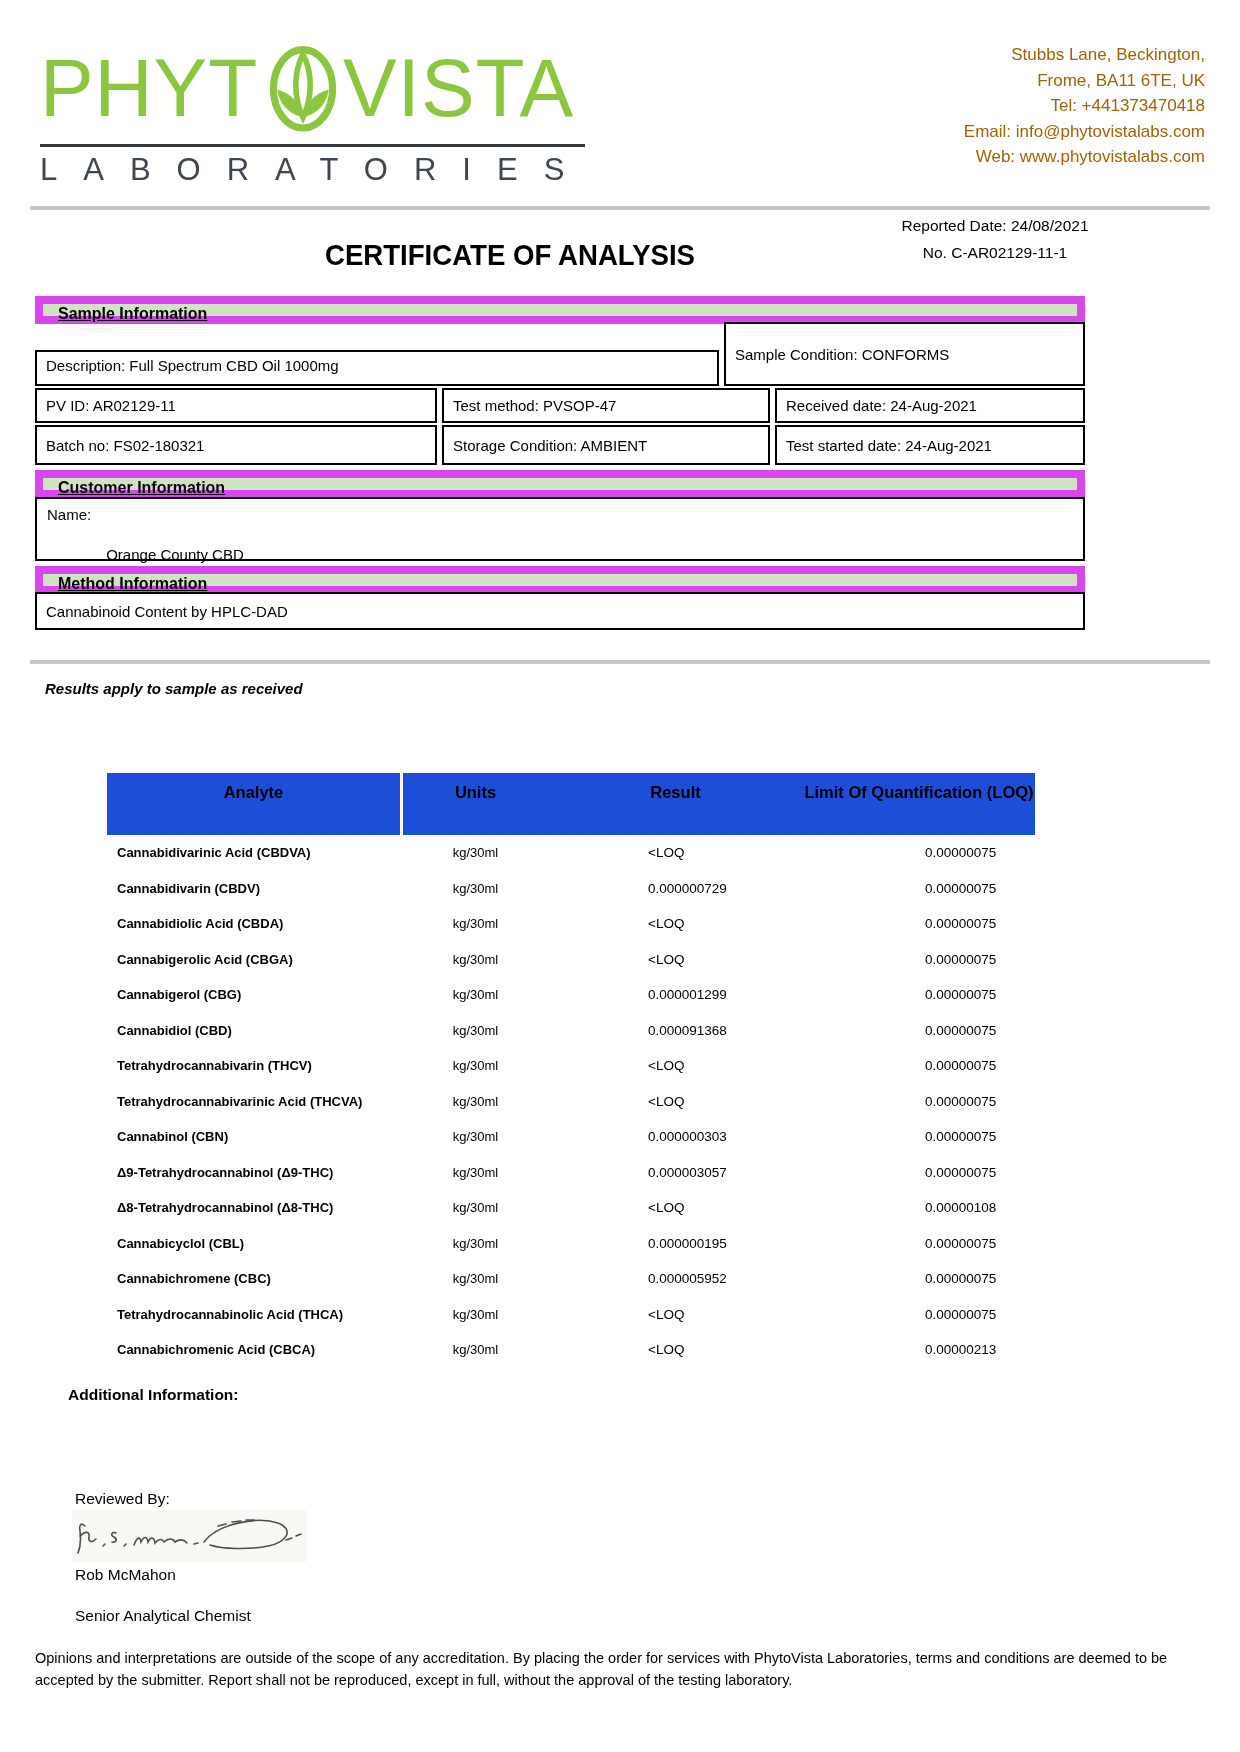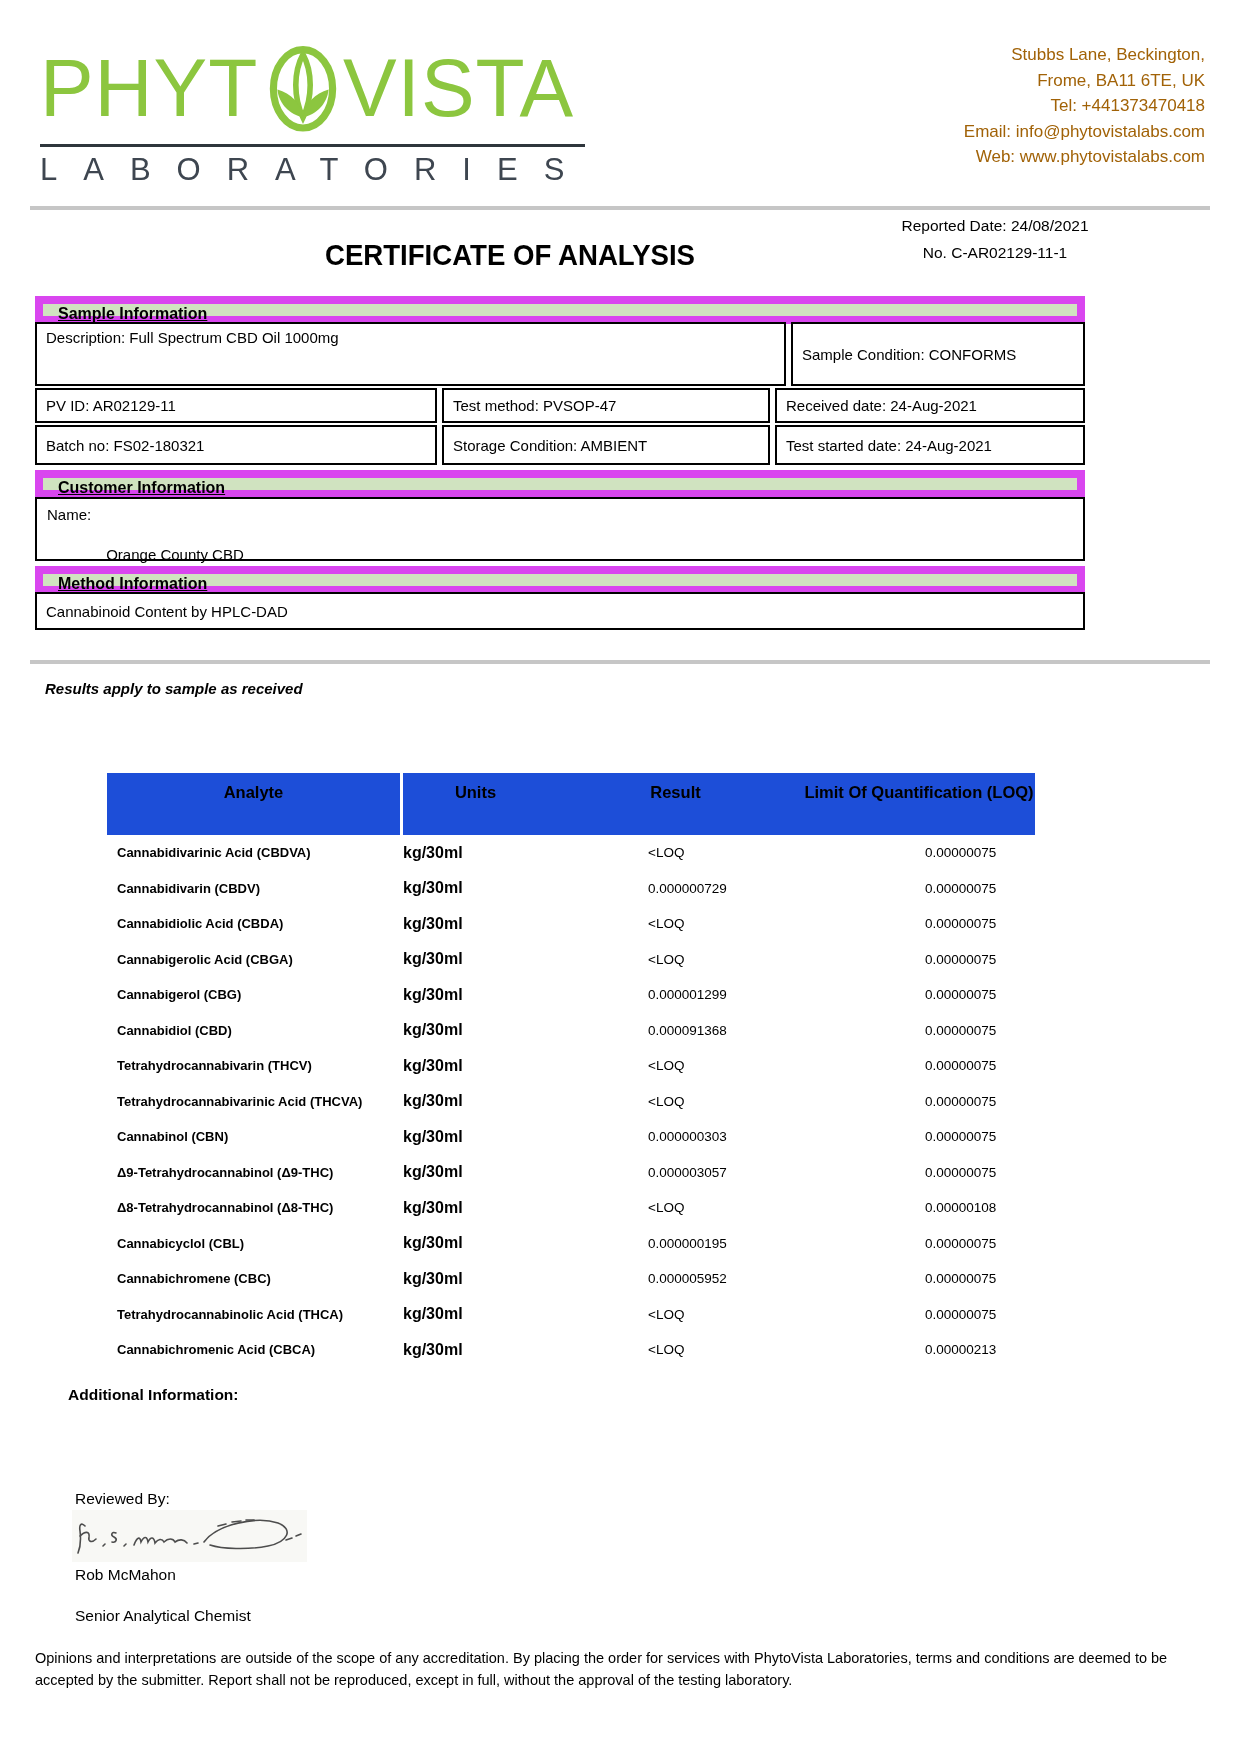--- a/index.html
+++ b/index.html
@@ -29,21 +29,21 @@
   .coa-title{top:238px;left:180px;width:660px;text-align:center;font-size:30px;font-weight:bold;transform:scaleX(.92);letter-spacing:0;}
 
   
   .sec{left:35px;width:1050px;box-sizing:border-box;}
   .greenbar{height:28px;background:#d0e3c0;border:8px solid #d946ef;box-sizing:border-box;
     font-size:16px;font-weight:bold;text-decoration:underline;padding:1px 0 0 15px;}
   .cellrow{display:flex;gap:5px;}
   .cell{border:2px solid #000;box-sizing:border-box;font-size:15px;background:#fff;}
   .pad{padding:5px 9px;}
   .vcenter{display:flex;align-items:center;padding-left:9px;padding-right:6px;}
-  .desc-left{width:751px;}
+  .desc-left{width:684px;margin-top:28px;}
   .desc-right{flex:1;}
   .w1{width:402px;}
   .w2{width:328px;}
   .w3{flex:1;}
   .cust-line{display:flex;font-size:15px;}
   .cust-label{flex:0 0 auto;}
 
   
   .note{top:680px;left:45px;font-size:15px;font-weight:bold;font-style:italic;}
 
@@ -52,21 +52,21 @@
   .thead{display:flex;height:62px;}
   .th{background:#1d4ed8;font-size:16.5px;font-weight:bold;text-align:center;padding-top:10px;box-sizing:border-box;}
   .th-analyte{width:293px;margin-right:3px;}
   .th-rest{flex:1;display:flex;}
   .th-units{width:145px;}
   .th-result{width:255px;}
   .th-loq{flex:1;}
   .trow{display:flex;height:35.5px;align-items:center;}
   .td{box-sizing:border-box;}
   .td-analyte{width:296px;font-size:13px;font-weight:bold;padding-left:10px;}
-  .td-units{width:145px;font-size:16px;font-weight:bold;}
+  .td-units{width:145px;font-size:13px;font-weight:normal;text-align:center;}
   .td-result{width:255px;font-size:13.5px;padding-left:100px;}
   .td-loq{flex:1;font-size:13.5px;padding-left:122px;}
 
   .additional{top:1386px;left:68px;font-size:15.5px;font-weight:bold;}
 
   
   .reviewed{top:1490px;left:75px;font-size:15.5px;}
   .sigbox{top:1510px;left:72px;width:235px;height:52px;background:#f8f8f5;}
   .signame{top:1566px;left:75px;font-size:15.5px;}
   .sigrole{top:1591px;left:75px;font-size:15.5px;margin-top:16px;}

